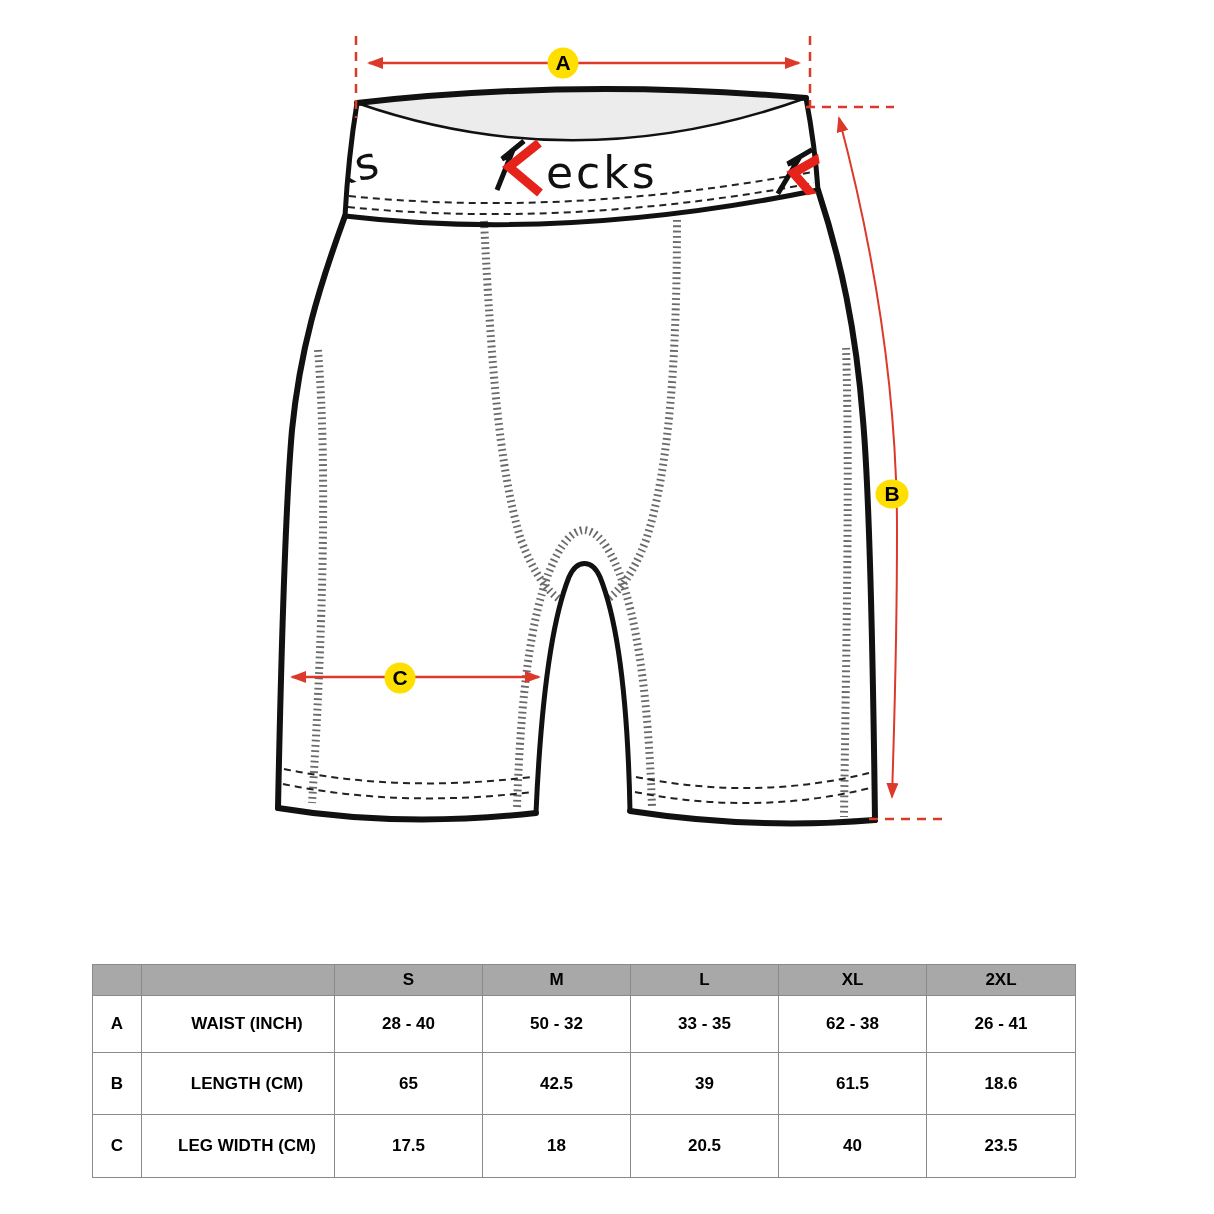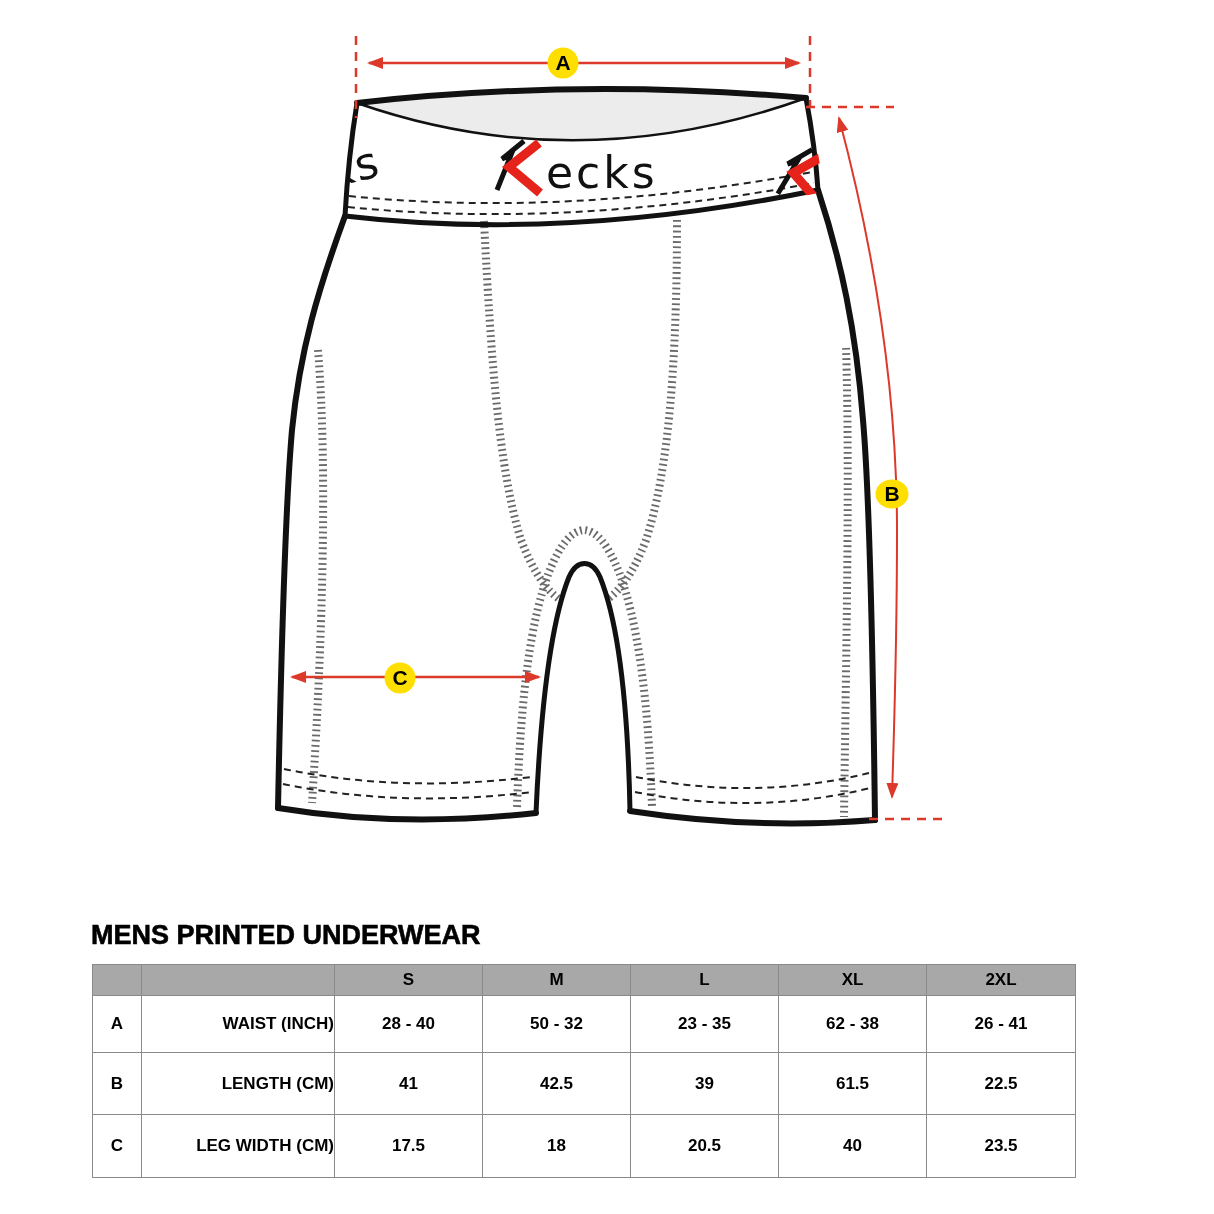--- a/index.html
+++ b/index.html
@@ -8,21 +8,21 @@
   .diagram-svg{position:absolute;left:0;top:0;}
   .page-title{position:absolute;left:91px;top:920px;font-size:27px;font-weight:900;
               letter-spacing:0px;color:#000;-webkit-text-stroke:0.6px #000;}
   table.size-table{position:absolute;left:92px;top:964px;border-collapse:collapse;
                    table-layout:fixed;font-weight:bold;font-size:17px;color:#000;}
   .size-table th,.size-table td{border:1.5px solid #8a8a8a;text-align:center;padding:0;}
   .size-table thead th{background:#a8a8a8;height:30px;}
   .size-table tbody tr:nth-child(1){height:57px;}
   .size-table tbody tr:nth-child(2){height:62px;}
   .size-table tbody tr:nth-child(3){height:63px;}
-  .size-table .c-label{text-align:right;padding-left:18px;}
+  .size-table .c-label{text-align:center;padding-left:18px;}
   .logo-text{font-family:"DejaVu Sans",sans-serif;fill:#111;}
   .badge-letter{font-weight:bold;font-size:21px;fill:#000;text-anchor:middle;
                 font-family:"Liberation Sans",sans-serif;}
 </style>
 </head>
 <body>
 
 <div class="stage">
 
   <svg class="diagram-svg" width="1214" height="1214" viewBox="0 0 1214 1214">
@@ -102,21 +102,20 @@
     <g>
       <circle cx="563" cy="63" r="15.5" fill="#ffdf00"></circle>
       <text class="badge-letter" x="563" y="70">A</text>
       <ellipse cx="892" cy="494" rx="16.5" ry="14.5" fill="#ffdf00"></ellipse>
       <text class="badge-letter" x="892" y="501">B</text>
       <circle cx="400" cy="678" r="15.5" fill="#ffdf00"></circle>
       <text class="badge-letter" x="400" y="685">C</text>
     </g>
   </svg>
 
-  <div class="page-title">MENS PRINTED UNDERWEAR</div>
 
   <table class="size-table">
     <colgroup>
       <col style="width:49px">
         <col style="width:193px">
         <col style="width:148px">
       <col style="width:148px">
         <col style="width:148px">
         <col style="width:148px">
         <col style="width:149px">
@@ -131,32 +130,32 @@
         <th>XL</th>
         <th>2XL</th>
       </tr>
     </thead>
     <tbody>
       <tr>
         <th>A</th>
         <th class="c-label">WAIST (INCH)</th>
         <td>28 - 40</td>
         <td>50 - 32</td>
-        <td>23 - 35</td>
+        <td>33 - 35</td>
         <td>62 - 38</td>
         <td>26 - 41</td>
       </tr>
       <tr>
         <th>B</th>
         <th class="c-label">LENGTH (CM)</th>
-        <td>41</td>
+        <td>65</td>
         <td>42.5</td>
         <td>39</td>
         <td>61.5</td>
-        <td>22.5</td>
+        <td>18.6</td>
       </tr>
       <tr>
         <th>C</th>
         <th class="c-label">LEG WIDTH (CM)</th>
         <td>17.5</td>
         <td>18</td>
         <td>20.5</td>
         <td>40</td>
         <td>23.5</td>
       </tr>

